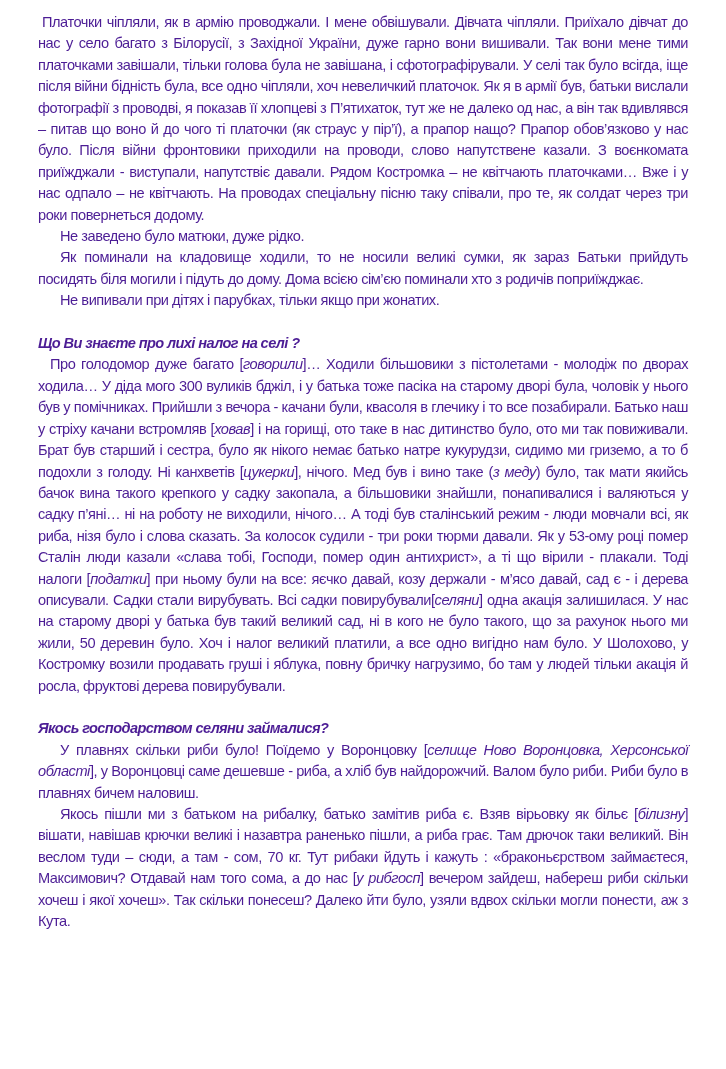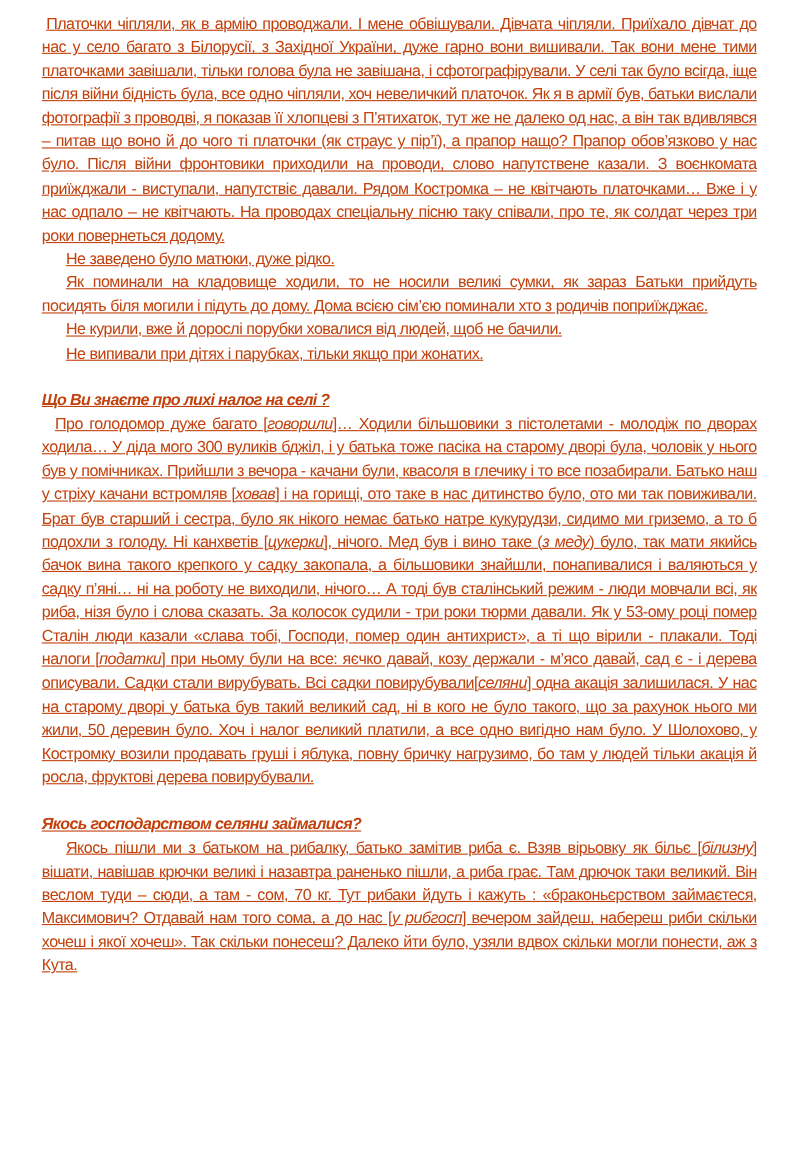--- a/index.html
+++ b/index.html
@@ -1,51 +1,51 @@
 <!DOCTYPE html>
 <html><head>
 <meta charset="utf-8">
 <style>
   html, body { margin: 0; padding: 0; background: #ffffff; }
   body { width: 726px; height: 1069px; overflow: hidden; position: relative; }
   .page {
     position: absolute; left: 38px; top: 12px; width: 650px;
     font-family: "Liberation Sans", sans-serif;
-    font-size: 14.6px; line-height: 21.4px; color: #c2410c;
-    letter-spacing: -0.45px; word-spacing: 0px; text-decoration: underline;
+    font-size: 14.6px; line-height: 21.4px; color: #4c1d95;
+    letter-spacing: -0.45px; word-spacing: 0px;
   }
   .p { margin: 0; text-align: justify; }
   .ind1 { text-indent: 4px; }
   .ind2 { text-indent: 12px; }
   .ind3 { text-indent: 22px; }
   .gap { height: 21.4px; }
   .q { margin: 0; font-weight: bold; font-style: italic; letter-spacing: -0.6px; }
   .it { font-style: italic; margin-top: 32px; }
 </style>
 </head>
 <body>
 
 <div class="page">
 
   <p class="p ind1">Платочки чіпляли, як в армію проводжали. І мене обвішували. Дівчата чіпляли. Приїхало дівчат до нас у село багато з Білорусії, з Західної України, дуже гарно вони вишивали. Так вони мене тими платочками завішали, тільки голова була не завішана, і сфотографірували. У селі так було всігда, іще після війни бідність була, все одно чіпляли, хоч невеличкий платочок. Як я в армії був, батьки вислали фотографії з проводві, я показав її хлопцеві з П’ятихаток, тут же не далеко од нас, а він так вдивлявся – питав що воно й до чого ті платочки (як страус у пір’ї), а прапор нащо?  Прапор обов’язково у нас було. Після війни фронтовики приходили на проводи, слово напутствене казали. З воєнкомата приїжджали - виступали, напутствіє давали. Рядом Костромка – не квітчають платочками… Вже і у нас одпало – не квітчають. На проводах спеціальну пісню таку співали, про те, як солдат через три роки повернеться додому.</p>
 
   <p class="p ind3">Не заведено було матюки, дуже рідко.</p>
 
   <p class="p ind3">Як поминали на кладовище ходили, то не носили великі сумки, як зараз  Батьки прийдуть посидять біля могили і підуть до дому. Дома всією сім’єю поминали хто з родичів поприїжджає.</p>
 
-  <p class="p ind3">Не курили, вже й дорослі порубки ховалися від людей, щоб не бачили.</p>
 
   <p class="p ind3">Не випивали при дітях і парубках, тільки якщо при жонатих.</p>
 
   <div class="gap"></div>
 
   <p class="q">Що Ви знаєте про лихі налог на селі ?</p>
 
   <p class="p ind2"><span>Про голодомор дуже багато [</span><span class="it">говорили</span><span>]… Ходили більшовики з пістолетами - молодіж по дворах ходила… У діда мого 300 вуликів бджіл, і у батька тоже пасіка на старому дворі була, чоловік у нього був у помічниках. Прийшли з вечора - качани були, квасоля в глечику і то все позабирали.  Батько наш у стріху качани встромляв [</span><span class="it">ховав</span><span>] і на горищі, ото таке в нас дитинство було, ото ми так повиживали. Брат був старший і сестра, було як нікого немає батько натре кукурудзи, сидимо  ми гриземо, а то б подохли з голоду. Ні канхветів [</span><span class="it">цукерки</span><span>], нічого.  Мед був і вино таке (</span><span class="it">з меду</span><span>) було, так мати якийсь бачок вина такого крепкого у садку закопала, а більшовики знайшли, понапивалися і валяються у садку п’яні… ні на роботу не виходили, нічого… А тоді був сталінський режим - люди  мовчали всі, як риба, нізя було і слова сказать. За колосок судили - три роки тюрми давали. Як у 53-ому році помер Сталін люди казали «слава тобі, Господи,  помер один антихрист», а ті що вірили - плакали. Тоді налоги [</span><span class="it">податки</span><span>] при ньому були на все: яєчко давай, козу держали - м’ясо давай, сад є - і дерева описували. Садки стали вирубувать. Всі садки повирубували[</span><span class="it">селяни</span><span>] одна акація залишилася. У нас на старому дворі у  батька був такий великий сад, ні в кого не було такого,  що за рахунок  нього ми жили, 50 деревин було. Хоч і налог великий платили, а все одно вигідно нам було. У  Шолохово, у Костромку возили продавать груші і яблука, повну бричку нагрузимо, бо там у людей тільки акація й росла, фруктові дерева повирубували.</span></p>
 
   <div class="gap"></div>
 
   <p class="q">Якось господарством селяни займалися?</p>
 
+  <p class="p ind3"><span>У плавнях скільки риби було! Поїдемо у Воронцовку [</span><span class="it">селище Ново Воронцовка, Херсонської області</span><span>], у Воронцовці саме дешевше - риба, а хліб був найдорожчий. Валом було риби. Риби було в плавнях  бичем наловиш.</span></p>
 
   <p class="p ind3"><span>Якось пішли ми з батьком на рибалку, батько замітив  риба є. Взяв вірьовку як більє [</span><span class="it">білизну</span><span>] вішати, навішав крючки великі і назавтра раненько пішли, а риба грає.  Там дрючок таки великий. Він веслом туди – сюди, а там - сом, 70 кг.  Тут рибаки йдуть і кажуть : «браконьєрством займаєтеся, Максимович? Отдавай нам того сома, а до нас  [</span><span class="it">у рибгосп</span><span>] вечером зайдеш, набереш риби скільки хочеш і якої хочеш». Так скільки понесеш?  Далеко йти було, узяли вдвох скільки могли понести, аж з Кута.</span></p>
 
 </div>
 
 </body></html>

